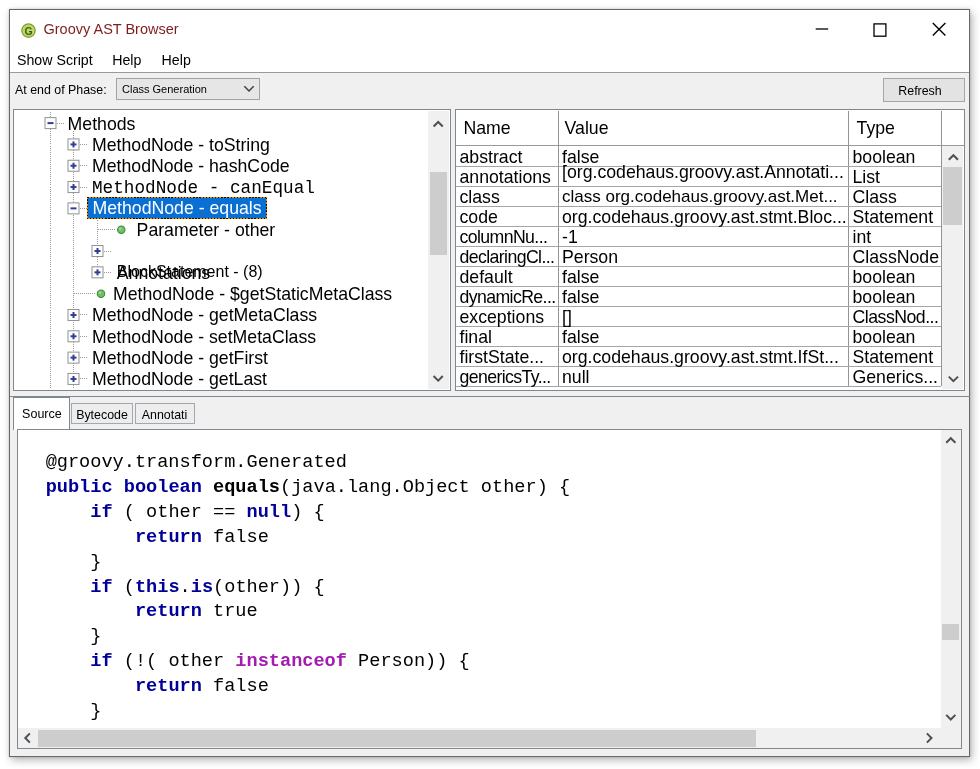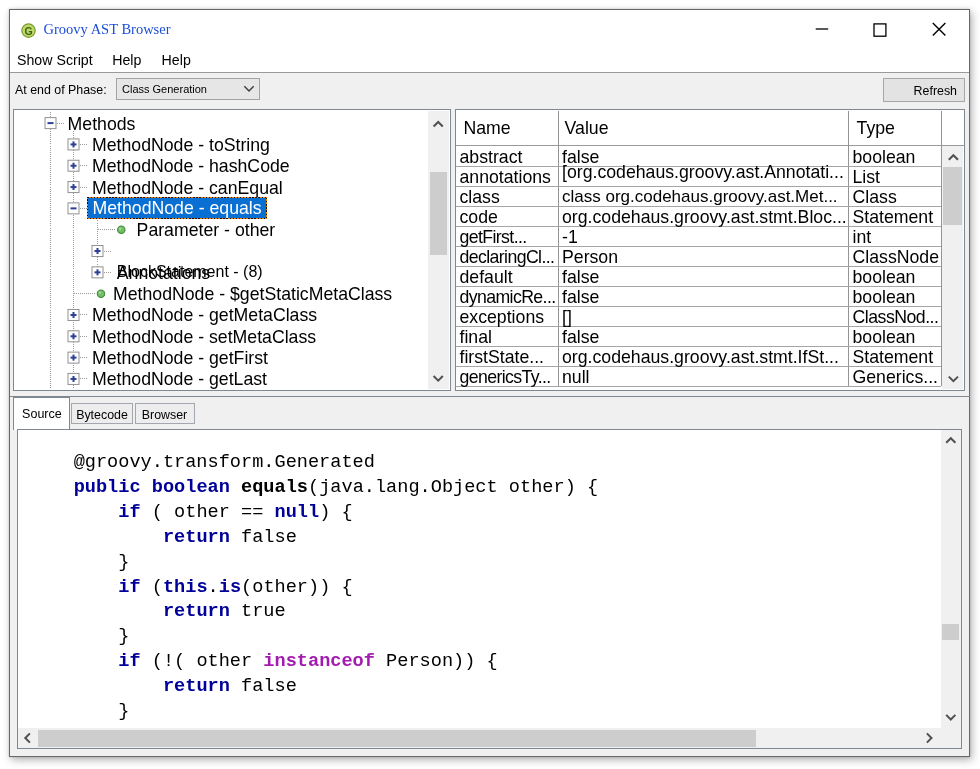--- a/index.html
+++ b/index.html
@@ -13,38 +13,38 @@
   .t{position:absolute;white-space:pre;}
 </style></head><body>
 <div id="win"></div>
 
 <div class="abs" style="left:10px;top:10px;width:959px;height:62px;background:#ffffff;"></div>
 <div class="abs" style="left:10px;top:71.8px;width:959px;height:1.6px;background:#9a9a9a;"></div>
 <svg class="abs" style="left:21px;top:22.5px;" width="16" height="16" viewBox="0 0 16 16">
 <circle cx="7.5" cy="7.6" r="6.7" fill="#bcd964" stroke="#7d9a33" stroke-width="1.2"></circle>
 <text x="7.6" y="11.6" font-family="Liberation Sans" font-size="10.5" font-weight="bold" fill="#3f611a" text-anchor="middle">G</text>
 </svg>
-<div class="t" style="left:43.5px;top:20.8px;font-size:14.5px;color:#1d4ed8;font-family:Liberation Serif, serif;">Groovy AST Browser</div>
+<div class="t" style="left:43.5px;top:20.8px;font-size:14.5px;color:#7f1d1d;">Groovy AST Browser</div>
 <svg class="abs" style="left:800px;top:14px;" width="160" height="32" viewBox="0 0 160 32">
 <line x1="15.7" y1="15.0" x2="28.2" y2="15.0" stroke="#000" stroke-width="1.3"></line>
 <rect x="74.0" y="9.9" width="11.9" height="12.3" fill="none" stroke="#000" stroke-width="1.3"></rect>
 <line x1="132.8" y1="9.1" x2="145.4" y2="21.4" stroke="#000" stroke-width="1.4"></line>
 <line x1="145.4" y1="9.1" x2="132.8" y2="21.4" stroke="#000" stroke-width="1.4"></line>
 </svg>
 <div class="t" style="left:17px;top:51.8px;font-size:14.2px;">Show Script</div>
 <div class="t" style="left:112.2px;top:51.8px;font-size:14.2px;">Help</div>
 <div class="t" style="left:161.6px;top:51.8px;font-size:14.2px;">Help</div>
 <div class="t" style="left:15px;top:82.5px;font-size:12.4px;">At end of Phase:</div>
 <div class="abs" style="left:115.6px;top:78.4px;width:144.4px;height:21.4px;background:#e6e6e6;border:1px solid #a2a2a2;"></div>
 <div class="t" style="left:122px;top:82.5px;font-size:11px;">Class Generation</div>
 <svg class="abs" style="left:240px;top:83px;" width="20" height="12" viewBox="0 0 20 12">
     <polyline points="4.3,3.2 9,8 13.7,3.2" fill="none" stroke="#3c3c3c" stroke-width="1.4"></polyline>
   </svg>
 <div class="abs" style="left:883px;top:78px;width:82px;height:24px;background:#e3e3e3;border:1px solid #a6a6a6;"></div>
-<div class="t" style="left:883px;top:83.5px;width:74px;text-align:right;font-size:12.4px;">Refresh</div>
+<div class="t" style="left:883px;top:83.5px;width:74px;text-align:center;font-size:12.4px;">Refresh</div>
 <div class="panel" style="left:13px;top:109px;width:437.5px;height:281.5px;"></div>
 <svg class="abs" style="left:14.5px;top:110.5px;" width="414" height="278.5" viewBox="0 0 414 278.5">
     <line x1="35.5" y1="0.5" x2="35.5" y2="6.099999999999994" stroke="#9a9a9a" stroke-width="1" stroke-dasharray="1 1.05" shape-rendering="crispEdges"></line>
     <line x1="35.5" y1="18.099999999999994" x2="35.5" y2="278.5" stroke="#9a9a9a" stroke-width="1" stroke-dasharray="1 1.05" shape-rendering="crispEdges"></line>
     <line x1="58.5" y1="20.099999999999994" x2="58.5" y2="278.5" stroke="#9a9a9a" stroke-width="1" stroke-dasharray="1 1.05" shape-rendering="crispEdges"></line>
     <line x1="82.5" y1="105.38" x2="82.5" y2="161.34000000000003" stroke="#9a9a9a" stroke-width="1" stroke-dasharray="1 1.05" shape-rendering="crispEdges"></line>
     <line x1="41.5" y1="12.099999999999994" x2="49.5" y2="12.099999999999994" stroke="#9a9a9a" stroke-width="1" stroke-dasharray="1 1.05" shape-rendering="crispEdges"></line>
     <rect x="30.0" y="6.599999999999994" width="11" height="11" fill="#fefefe" stroke="#919191" stroke-width="1"></rect>
     <line x1="32.5" y1="12.099999999999994" x2="38.5" y2="12.099999999999994" stroke="#2f3f97" stroke-width="2.0"></line>
     <line x1="64.5" y1="33.41999999999999" x2="72.5" y2="33.41999999999999" stroke="#9a9a9a" stroke-width="1" stroke-dasharray="1 1.05" shape-rendering="crispEdges"></line>
@@ -89,21 +89,21 @@
     <line x1="55.5" y1="246.62" x2="61.5" y2="246.62" stroke="#2f3f97" stroke-width="2.0"></line>
     <line x1="58.5" y1="243.62" x2="58.5" y2="249.62" stroke="#2f3f97" stroke-width="2.0"></line>
     <line x1="64.5" y1="267.94" x2="72.5" y2="267.94" stroke="#9a9a9a" stroke-width="1" stroke-dasharray="1 1.05" shape-rendering="crispEdges"></line>
     <rect x="53.0" y="262.44" width="11" height="11" fill="#fefefe" stroke="#919191" stroke-width="1"></rect>
     <line x1="55.5" y1="267.94" x2="61.5" y2="267.94" stroke="#2f3f97" stroke-width="2.0"></line>
     <line x1="58.5" y1="264.94" x2="58.5" y2="270.94" stroke="#2f3f97" stroke-width="2.0"></line>
   </svg>
 <div class="t" style="left:67.6px;top:113.5px;height:21.3px;line-height:21.3px;font-size:17.7px;">Methods</div>
 <div class="t" style="left:92px;top:134.8px;height:21.3px;line-height:21.3px;font-size:17.7px;">MethodNode - toString</div>
 <div class="t" style="left:92px;top:156.1px;height:21.3px;line-height:21.3px;font-size:17.7px;">MethodNode - hashCode</div>
-<div class="t" style="left:92px;top:177.5px;height:21.3px;line-height:21.3px;font-size:17.7px;">MethodNode - canEqual</div>
+<div class="t" style="left:92px;top:177.5px;height:21.3px;line-height:21.3px;font-size:17.7px;font-family:Liberation Mono, monospace;">MethodNode - canEqual</div>
 <div class="t" style="left:86.5px;top:197.0px;height:21.8px;line-height:21.8px;padding:0 4px 0 5px;background:#0a6fd3;color:#fff;font-size:17.7px;border:1px solid transparent;border-image:repeating-linear-gradient(45deg,#111 0 1px,#f08a00 1px 2.2px) 1;">MethodNode - equals</div>
 <div class="t" style="left:136.6px;top:220.1px;height:21.3px;line-height:21.3px;font-size:17.7px;">Parameter - other</div>
 <div class="t" style="left:116.8px;top:241.4px;height:21.3px;line-height:21.3px;font-size:16px;margin-top:20px;">BlockStatement - (8)</div>
 <div class="t" style="left:116.8px;top:262.7px;height:21.3px;line-height:21.3px;font-size:17.7px;">Annotations</div>
 <div class="t" style="left:113px;top:284.1px;height:21.3px;line-height:21.3px;font-size:17.7px;">MethodNode - $getStaticMetaClass</div>
 <div class="t" style="left:92px;top:305.4px;height:21.3px;line-height:21.3px;font-size:17.7px;">MethodNode - getMetaClass</div>
 <div class="t" style="left:92px;top:326.7px;height:21.3px;line-height:21.3px;font-size:17.7px;">MethodNode - setMetaClass</div>
 <div class="t" style="left:92px;top:348.0px;height:21.3px;line-height:21.3px;font-size:17.7px;">MethodNode - getFirst</div>
 <div class="t" style="left:92px;top:369.3px;height:21.3px;line-height:21.3px;font-size:17.7px;">MethodNode - getLast</div>
 <div class="sb-track" style="left:428.3px;top:110.5px;width:20.3px;height:278.5px;"></div>
@@ -130,21 +130,21 @@
 <div class="t" style="left:852.5px;top:167.4px;height:20px;line-height:20px;font-size:17.7px;">List</div>
 <div class="abs" style="left:456px;top:205.8px;width:484.8px;height:1.1px;background:#a5a5a5;"></div>
 <div class="t" style="left:459.5px;top:187.4px;height:20px;line-height:20px;font-size:17.7px;">class</div>
 <div class="t" style="left:562px;top:187.4px;height:20px;line-height:20px;font-size:17px;text-align:center;">class org.codehaus.groovy.ast.Met...</div>
 <div class="t" style="left:852.5px;top:187.4px;height:20px;line-height:20px;font-size:17.7px;">Class</div>
 <div class="abs" style="left:456px;top:225.8px;width:484.8px;height:1.1px;background:#a5a5a5;"></div>
 <div class="t" style="left:459.5px;top:207.4px;height:20px;line-height:20px;font-size:17.7px;">code</div>
 <div class="t" style="left:562px;top:207.4px;height:20px;line-height:20px;font-size:17.7px;">org.codehaus.groovy.ast.stmt.Bloc...</div>
 <div class="t" style="left:852.5px;top:207.4px;height:20px;line-height:20px;font-size:17.7px;">Statement</div>
 <div class="abs" style="left:456px;top:245.8px;width:484.8px;height:1.1px;background:#a5a5a5;"></div>
-<div class="t" style="left:459.5px;top:227.4px;height:20px;line-height:20px;font-size:17.7px;letter-spacing:-0.6px;">getFirst...</div>
+<div class="t" style="left:459.5px;top:227.4px;height:20px;line-height:20px;font-size:17.7px;letter-spacing:-0.6px;">columnNu...</div>
 <div class="t" style="left:562px;top:227.4px;height:20px;line-height:20px;font-size:17.7px;">-1</div>
 <div class="t" style="left:852.5px;top:227.4px;height:20px;line-height:20px;font-size:17.7px;">int</div>
 <div class="abs" style="left:456px;top:265.8px;width:484.8px;height:1.1px;background:#a5a5a5;"></div>
 <div class="t" style="left:459.5px;top:247.4px;height:20px;line-height:20px;font-size:17.7px;letter-spacing:-0.6px;">declaringCl...</div>
 <div class="t" style="left:562px;top:247.4px;height:20px;line-height:20px;font-size:17.7px;">Person</div>
 <div class="t" style="left:852.5px;top:247.4px;height:20px;line-height:20px;font-size:17.7px;">ClassNode</div>
 <div class="abs" style="left:456px;top:285.8px;width:484.8px;height:1.1px;background:#a5a5a5;"></div>
 <div class="t" style="left:459.5px;top:267.4px;height:20px;line-height:20px;font-size:17.7px;text-align:right;">default</div>
 <div class="t" style="left:562px;top:267.4px;height:20px;line-height:20px;font-size:17.7px;">false</div>
 <div class="t" style="left:852.5px;top:267.4px;height:20px;line-height:20px;font-size:17.7px;">boolean</div>
@@ -173,23 +173,23 @@
 <svg class="abs" style="left:942px;top:146px;" width="21.3" height="242.8" viewBox="0 0 21.3 242.8">
     <polyline points="6.800000000000001,13.8 11.4,9.2 16.0,13.8" fill="none" stroke="#505050" stroke-width="2.0" stroke-linecap="butt" stroke-linejoin="miter"></polyline>
     <polyline points="6.800000000000001,230.59999999999997 11.4,235.2 16.0,230.59999999999997" fill="none" stroke="#505050" stroke-width="2.0" stroke-linecap="butt" stroke-linejoin="miter"></polyline>
   </svg>
 <div class="abs" style="left:9.5px;top:395.8px;width:960px;height:1.6px;background:#7f8790;"></div>
 <div class="abs" style="left:71px;top:402.6px;width:62px;height:21.2px;background:#ededed;border:1px solid #a3a8ae;"></div>
 <div class="abs" style="left:134.5px;top:402.6px;width:60px;height:21.2px;background:#ededed;border:1px solid #a3a8ae;"></div>
 <div class="abs" style="left:12.5px;top:397px;width:57.7px;height:32.5px;background:#ffffff;border:1.4px solid #7f8790;border-bottom:none;"></div>
 <div class="t" style="left:22.1px;top:407px;font-size:12.5px;">Source</div>
 <div class="t" style="left:71px;top:407.5px;width:62px;text-align:center;font-size:12.4px;">Bytecode</div>
-<div class="t" style="left:134.5px;top:407.5px;width:60px;text-align:center;font-size:12.4px;">Browser</div>
+<div class="t" style="left:134.5px;top:407.5px;width:60px;text-align:center;font-size:12.4px;">Annotati</div>
 <div class="panel" style="left:16.5px;top:429.3px;width:945px;height:320px;"></div>
-<pre style="position:absolute;left:29px;top:451px;margin:0;font-family:Liberation Mono,monospace;font-size:18.6px;line-height:24.9px;color:#000;">    @groovy.transform.Generated
+<pre style="position:absolute;left:1px;top:451px;margin:0;font-family:Liberation Mono,monospace;font-size:18.6px;line-height:24.9px;color:#000;">    @groovy.transform.Generated
     <b style="color:#000099;">public</b> <b style="color:#000099;">boolean</b> <b>equals</b>(java.lang.Object other) {
         <b style="color:#000099;">if</b> ( other == <b style="color:#000099;">null</b>) {
             <b style="color:#000099;">return</b> false
         }
         <b style="color:#000099;">if</b> (<b style="color:#000099;">this</b>.<b style="color:#000099;">is</b>(other)) {
             <b style="color:#000099;">return</b> true
         }
         <b style="color:#000099;">if</b> (!( other <b style="color:#a21caf;">instanceof</b> Person)) {
             <b style="color:#000099;">return</b> false
         }</pre>

